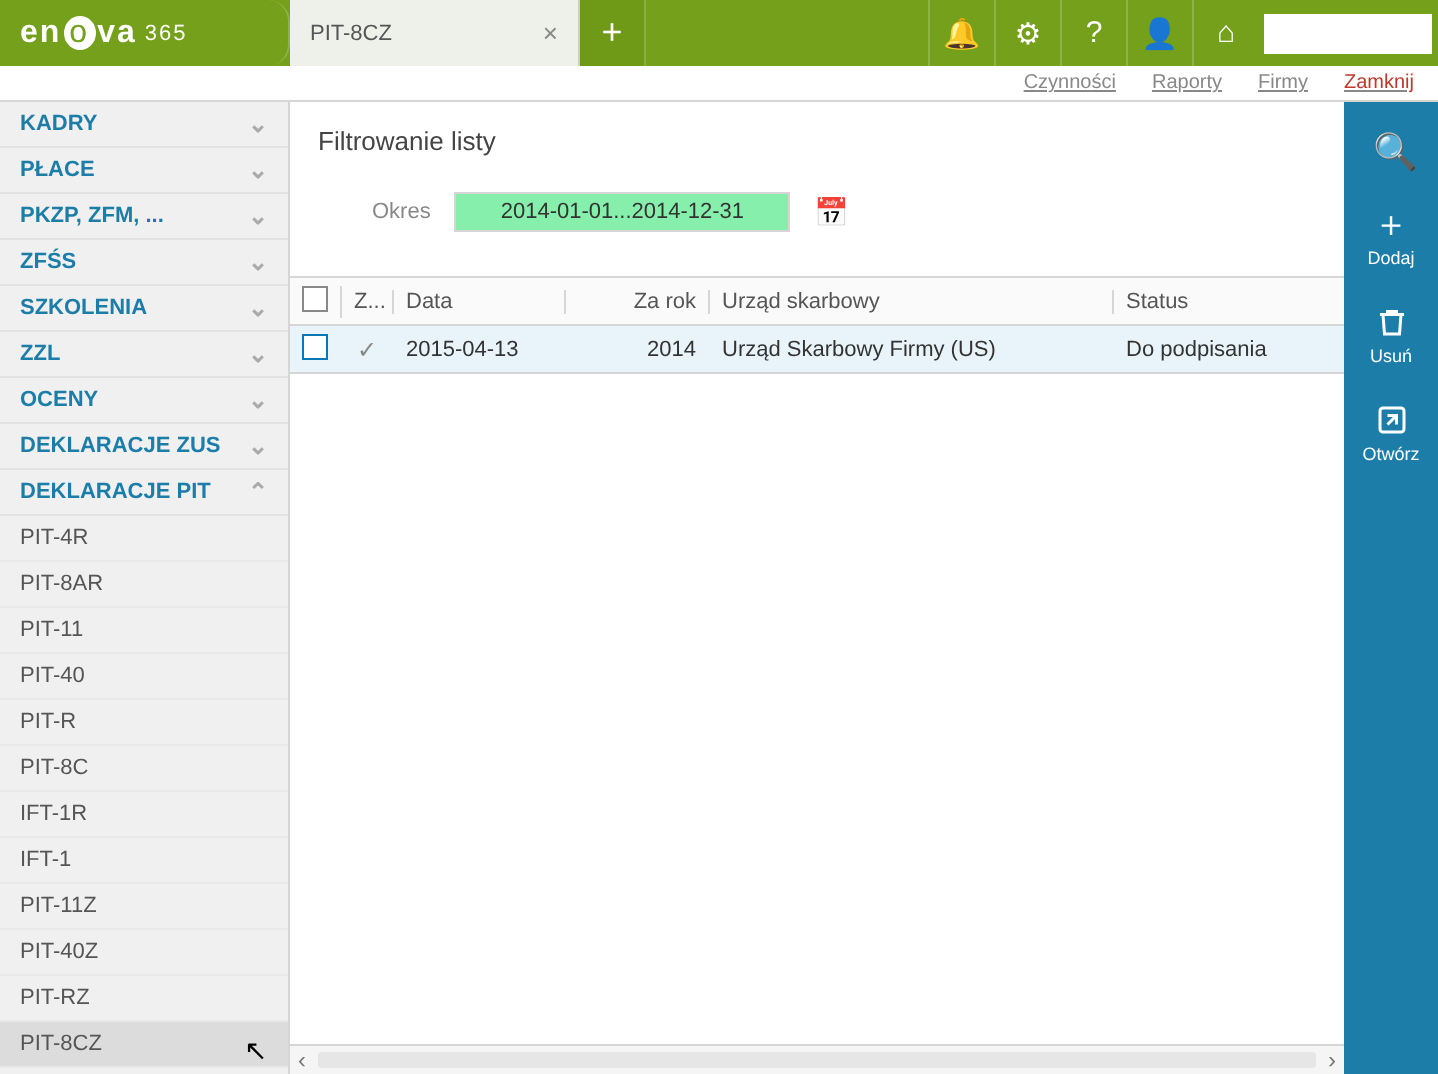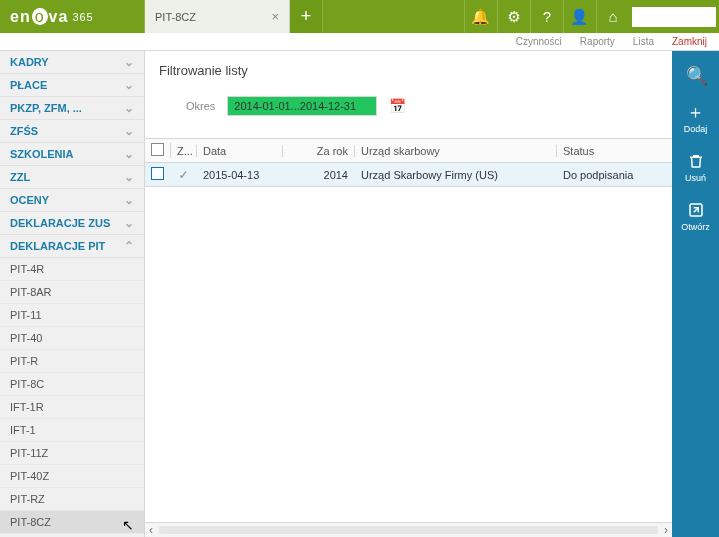--- a/index.html
+++ b/index.html
@@ -34,20 +34,21 @@
     color:#fff;
   }
   .logo{
     width:145px;
     display:flex;
     align-items:center;
     padding-left:10px;
     font-size:16px;
     letter-spacing:1px;
     border-right:1px solid rgba(255,255,255,0.2);
+    border-radius:11px;
   }
   .logo b{font-weight:600;}
   .logo .thin{font-weight:300;}
   .tab{
     background:#eef0ea;
     color:#555;
     width:145px;
     border-right:1px solid #ccc;
     display:flex;
     align-items:center;
@@ -97,20 +98,21 @@
   }
   .subbar .left{width:145px;}
   .subbar .right{
     flex:1;
     display:flex;
     justify-content:flex-end;
     gap:18px;
     padding-right:12px;
     align-items:center;
     color:#888;
+    text-decoration:underline;
   }
   .subbar .right span.red{color:#c0392b;}
   
   .wrap{
     display:flex;
     height:calc(537px - 33px - 18px);
   }
   
   .sidebar{
     width:145px;
@@ -175,23 +177,23 @@
     display:flex;
     align-items:center;
     gap:12px;
     padding:0 14px 10px 14px;
     font-size:11px;
     margin-left:27px;
   }
   .okres-row .lbl{color:#888;}
   .okres-row .val{
     border:1px solid var(--border);
-    padding:3px 6px;
+    padding:3px 22px;
     min-width:150px;
-    background:#22c55e;
+    background:#86efac;
   }
   .okres-row .cal{
     color:var(--green);
     font-size:14px;
   }
   
   .grid{
     border-top:1px solid var(--border);
     flex:1;
     display:flex;
@@ -296,21 +298,21 @@
       <input type="text" style="">
     </div>
   </div>
 </div>
 
 <div class="subbar">
   <div class="left"></div>
   <div class="right">
     <span>Czynności</span>
     <span>Raporty</span>
-    <span>Lista</span>
+    <span>Firmy</span>
     <span class="red">Zamknij</span>
   </div>
 </div>
 
 <div class="wrap">
 
   <div class="sidebar sidebar-cursor-wrap">
     <div class="side-group">
         <span>KADRY</span>
         <span class="chev">⌄</span>

